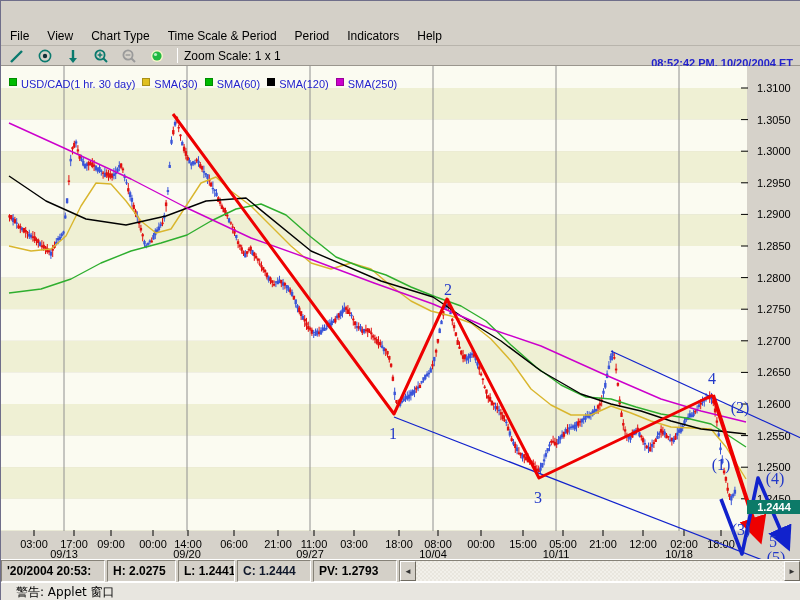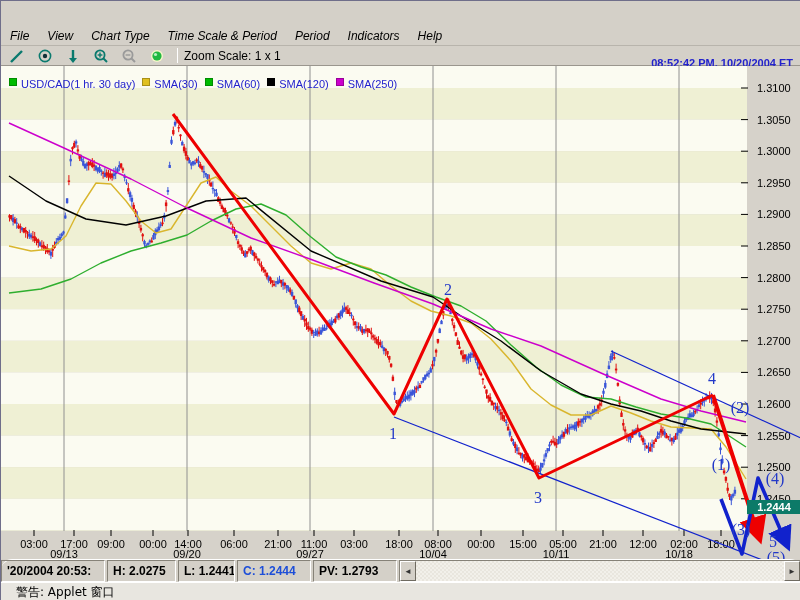--- a/index.html
+++ b/index.html
@@ -20,40 +20,40 @@
     border-radius:50%;border:2px solid #fff8d8;border-right-color:transparent;border-bottom-color:transparent;transform:rotate(-40deg);}
   #title-text{font-weight:bold;font-size:13px;color:#000;letter-spacing:.5px;flex:1;}
   .winbtn{width:21px;height:18px;margin-left:2px;border:1px solid #fff;border-radius:3px;
     display:flex;align-items:center;justify-content:center;font-size:11px;line-height:1;
     background:linear-gradient(#f4f4fa,#b9b7cc);color:#3a3a55;box-shadow:inset 0 0 0 1px #9b99b5;}
   #btn-close{background:linear-gradient(#f0977e,#d6492c 60%,#b8371c);color:#fff;font-weight:bold;box-shadow:inset 0 0 0 1px #a03018;}
   .restore-glyph{width:8px;height:7px;border:1px solid #3a3a55;border-top-width:2px;position:relative;background:transparent;}
   
   #menubar{position:absolute;left:0;top:26px;width:800px;height:19px;background:#d4d0c8;
     border-bottom:1px solid #b8b4ac;display:flex;align-items:center;font-size:12px;color:#000;}
-  .menu-item{padding:2px 9px;white-space:nowrap;font-style:italic;}
+  .menu-item{padding:2px 9px;white-space:nowrap;}
   
   #toolbar{position:absolute;left:0;top:45px;width:800px;height:20px;background:#d4d0c8;
     border-bottom:1px solid #9a968e;display:flex;align-items:center;font-size:12px;}
   .tool{width:24px;height:17px;display:flex;align-items:center;justify-content:center;margin-left:4px;}
   .tool svg{display:block;}
   #tool-sep{width:1px;height:15px;background:#8a867e;border-right:1px solid #fff;margin:0 6px 0 8px;}
   #zoom-scale{color:#000;font-size:12px;}
   #clock{position:absolute;right:8px;top:3px;color:#2222cc;font-size:11px;font-weight:bold;margin-top:8px;}
   
   #chart-svg{position:absolute;left:0;top:65px;}
   #legend{position:absolute;left:8px;top:77px;display:flex;align-items:center;font-size:11px;color:#2222cc;white-space:nowrap;}
   .legend-item{display:flex;align-items:flex-start;margin-right:7px;}
   .legend-swatch{width:8px;height:8px;margin-right:4px;border:1px solid rgba(0,0,0,.25);}
   
   #statusbar{position:absolute;left:0;top:558px;width:800px;height:23px;background:#d4d0c8;
-    display:flex;align-items:stretch;font-size:12px;font-weight:bold;color:#000;border-top:1px solid #fff;border-radius:11px;}
+    display:flex;align-items:stretch;font-size:12px;font-weight:bold;color:#000;border-top:1px solid #fff;}
   .status-cell{border:1px solid;border-color:#868278 #fff #fff #868278;display:flex;align-items:center;
     padding:0 5px;margin-right:2px;white-space:nowrap;overflow:hidden;}
-  #cell-close{color:#1d4ed8;text-align:center;}
+  #cell-close{color:#0f172a;text-align:center;}
   
   #hscroll{flex:1;display:flex;align-items:stretch;border:1px solid;border-color:#868278 #fff #fff #868278;background:#ece9e2;}
   .scroll-btn{width:16px;background:#d4d0c8;border:1px solid;border-color:#fff #6f6b61 #6f6b61 #fff;
     display:flex;align-items:center;justify-content:center;font-size:8px;color:#333;}
   #scroll-track{flex:1;background:repeating-conic-gradient(#f2f0ea 0 25%,#e9e6de 0 50%) 0 0/4px 4px;}
   
   #appletbar{position:absolute;left:0;top:581px;width:800px;height:19px;background:#e8e6e0;
     border-top:1px solid #fff;display:flex;align-items:center;font-size:12px;color:#000;padding-left:15px;
     font-family:"DejaVu Sans","Liberation Sans",sans-serif;}
 </style>

